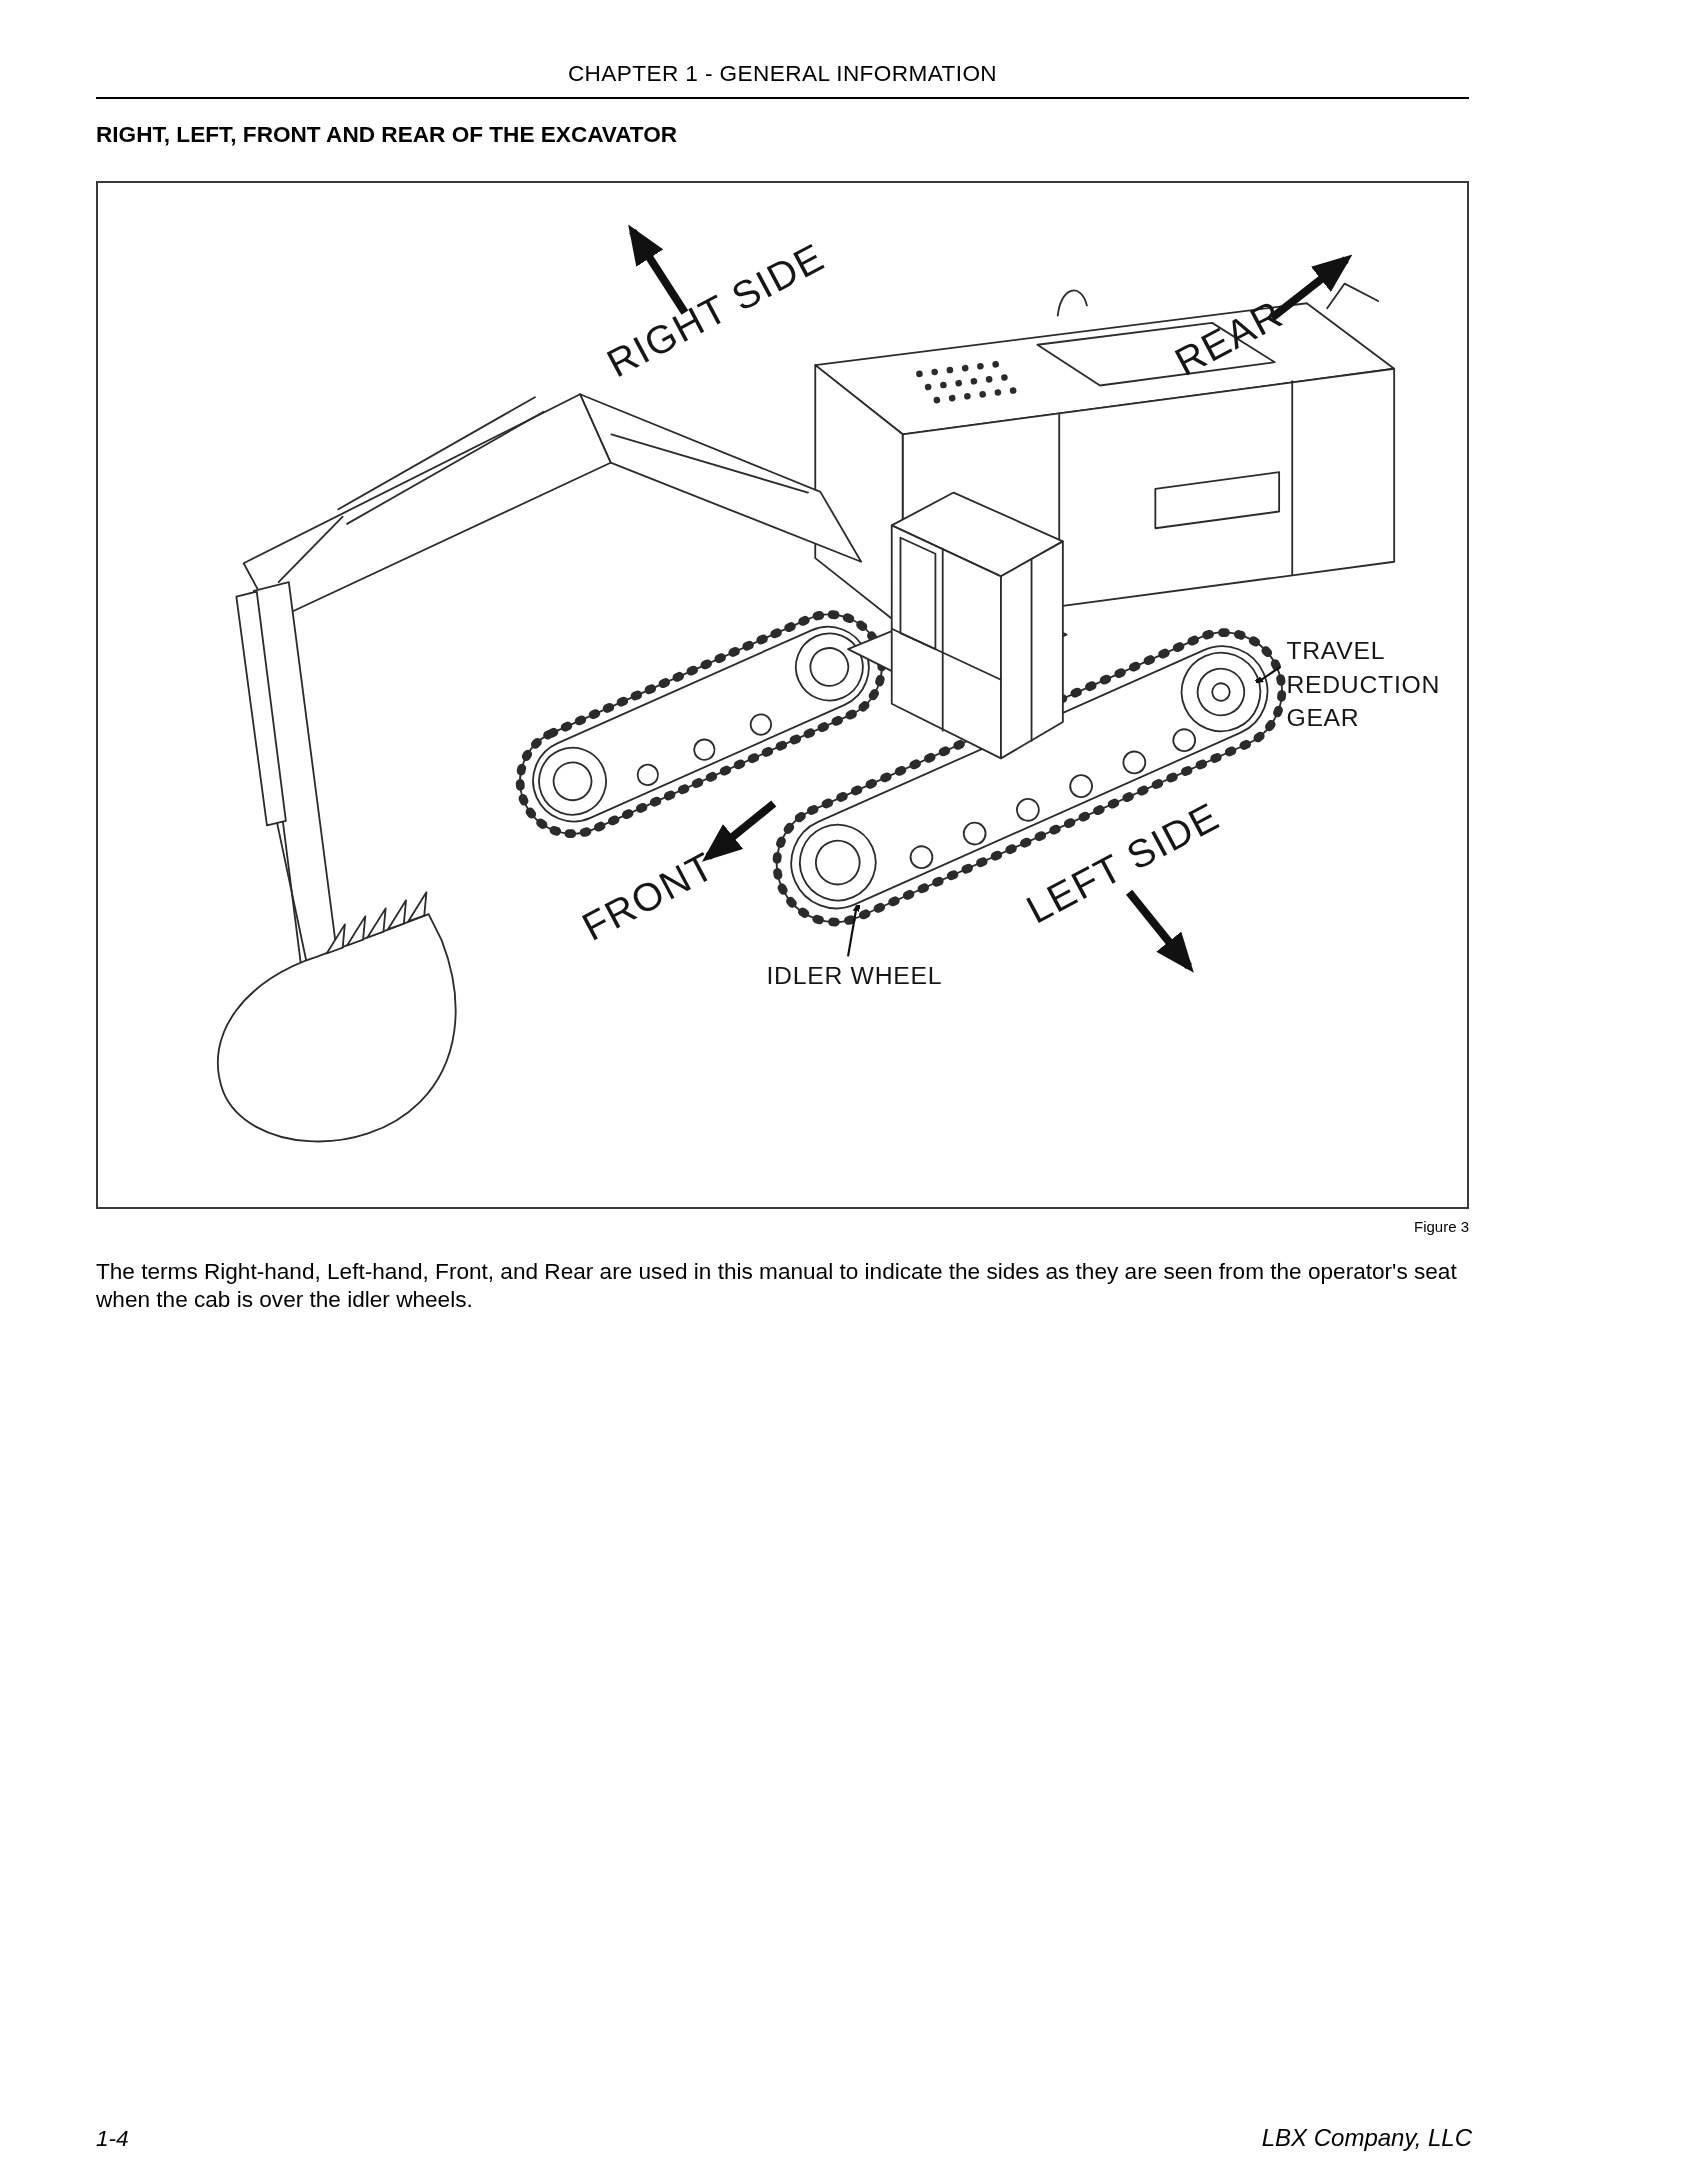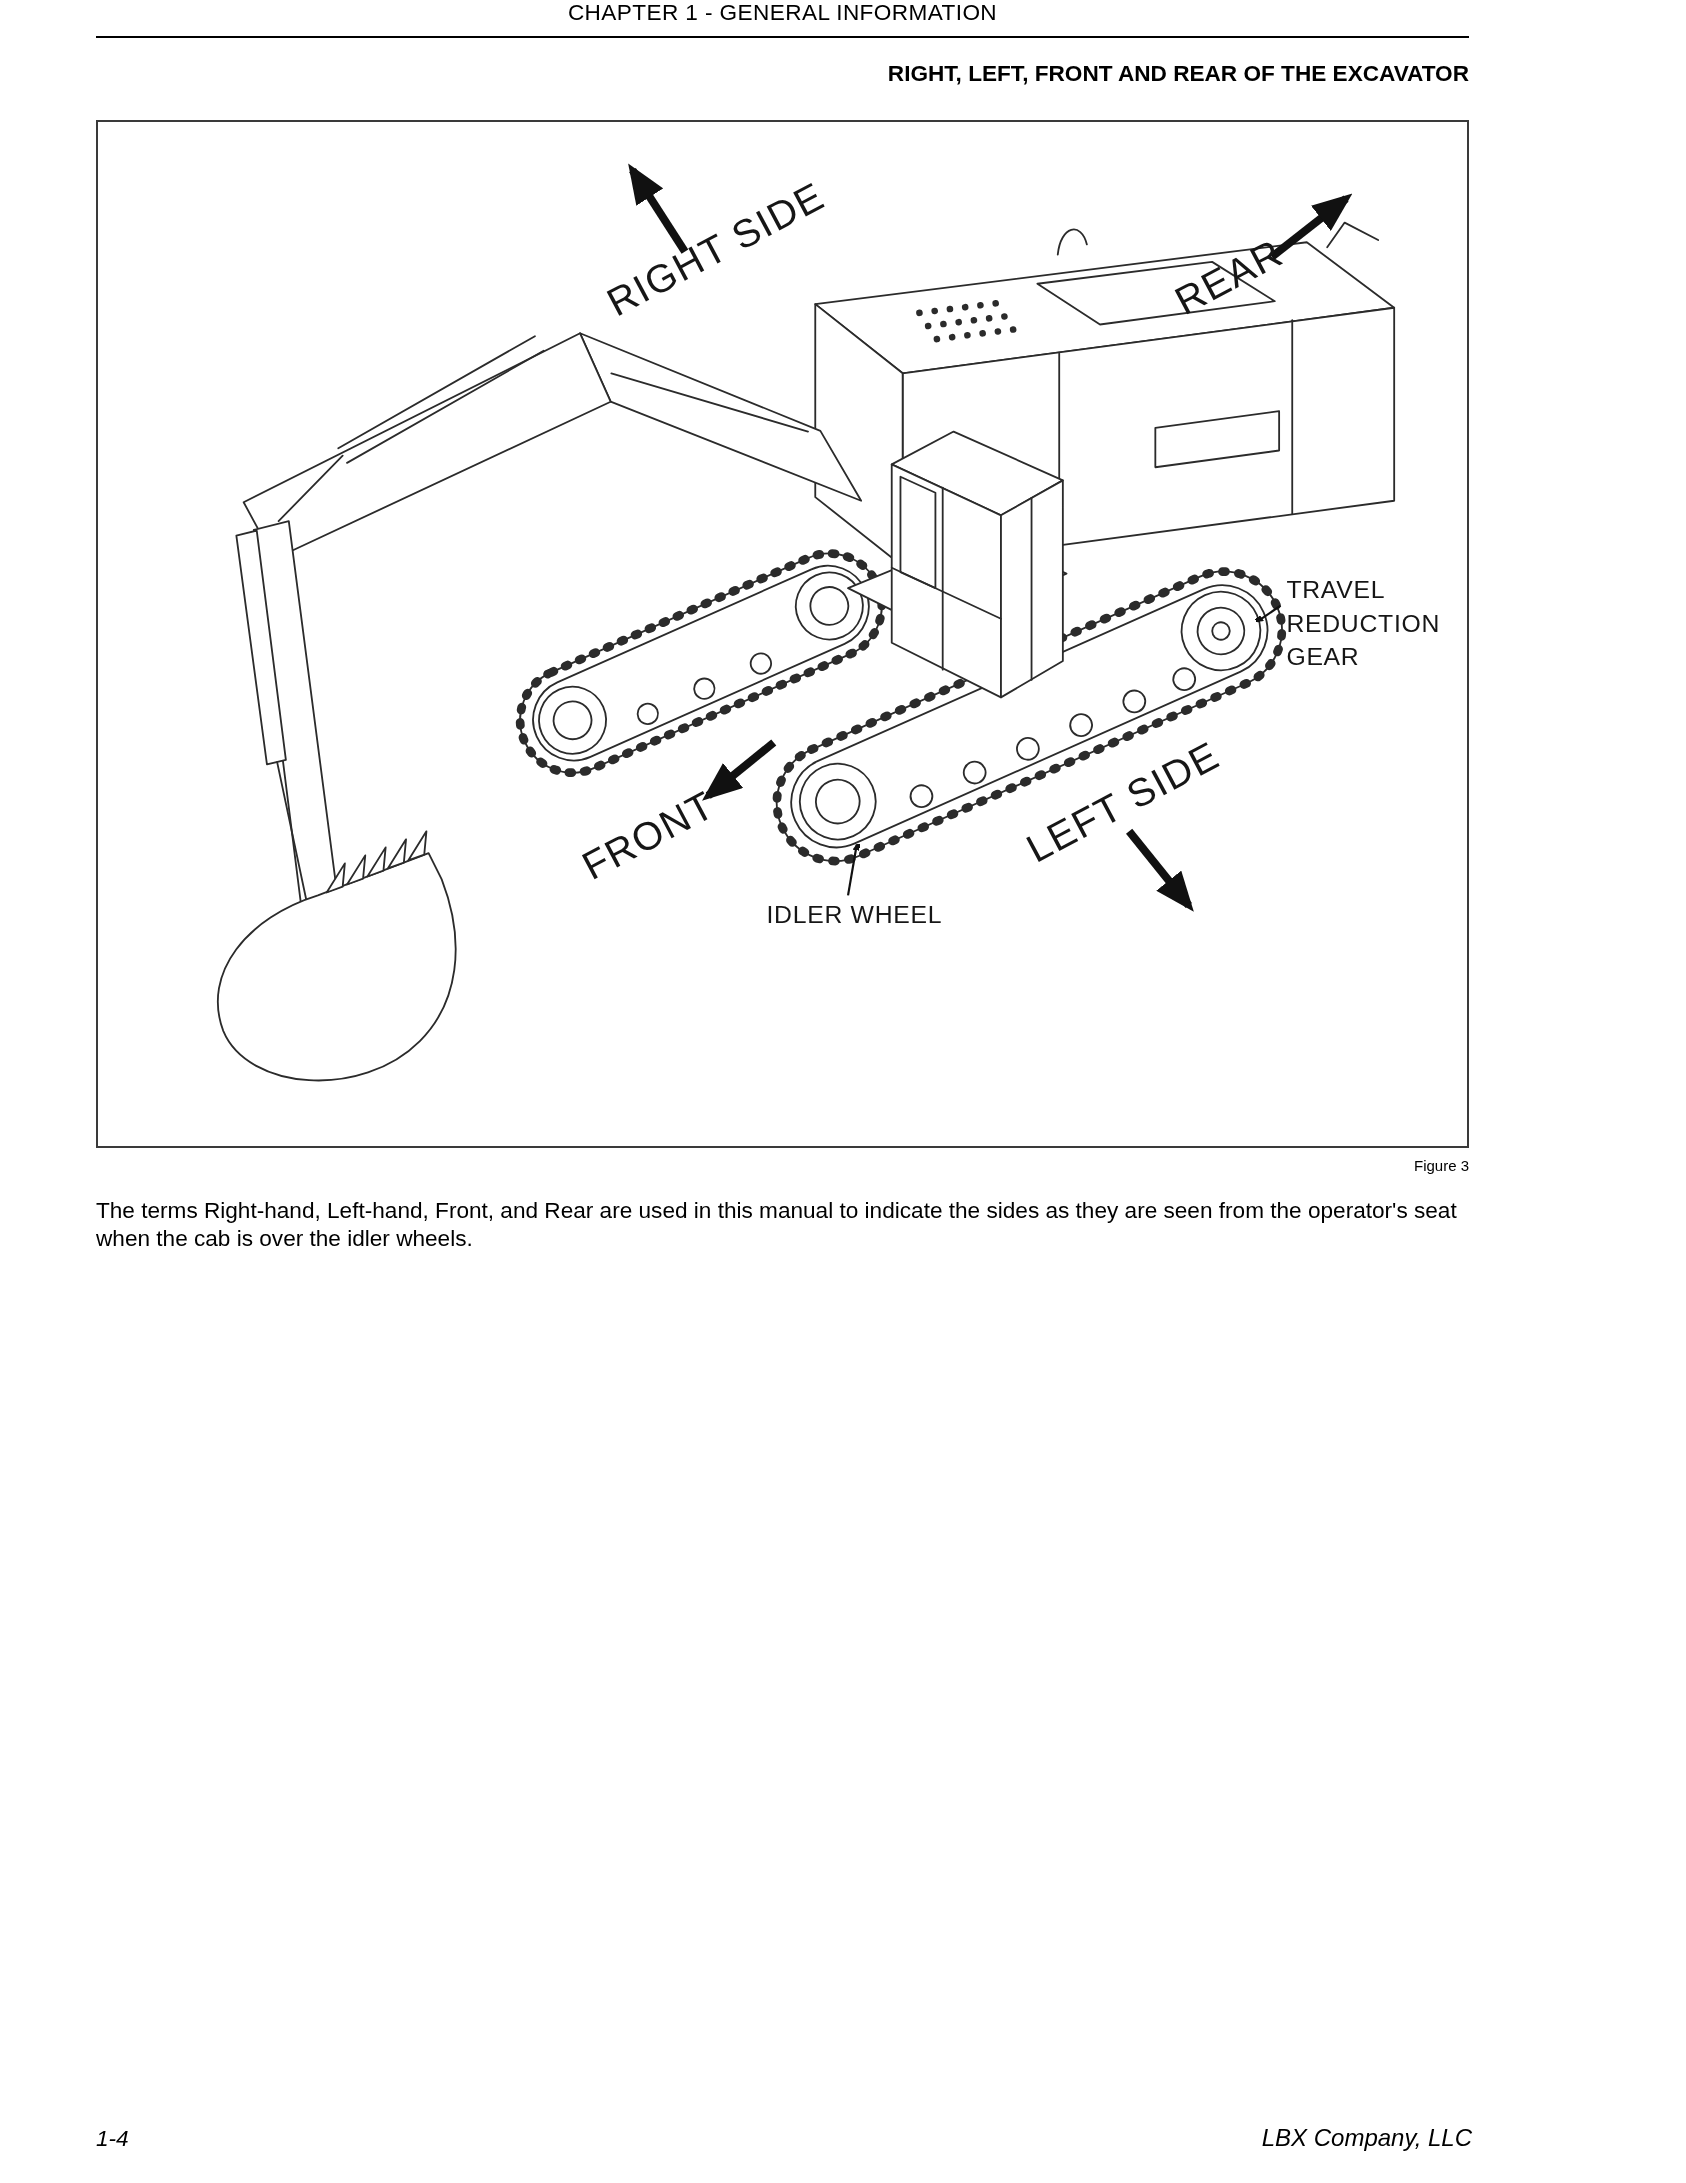--- a/index.html
+++ b/index.html
@@ -1,23 +1,23 @@
 <!DOCTYPE html>
 <html style="font-size:11.6px"><head>
 <meta charset="utf-8">
 <style>
   html,body{margin:0;padding:0;}
   body{
     width:1687px;height:2183px;background:#ffffff;position:relative;
     font-family:"Liberation Sans", sans-serif;color:#000;overflow:hidden;
   }
   .content{position:absolute;left:96px;top:0;width:1373px;}
-  .header{ text-align:center;font-size:22.6px;line-height:26px;letter-spacing:0.4px;}
+  .header{ text-align:center;padding-top:61px;font-size:22.6px;line-height:26px;letter-spacing:0.4px;}
   .header-rule{border:none;border-top:2.2px solid #000;margin:10.2px 0 0 0;}
-  .title{text-align:right;font-weight:bold;font-size:22.6px;line-height:26px;margin-top:23px;}
+  .title{text-align:left;font-weight:bold;font-size:22.6px;line-height:26px;margin-top:23px;}
   .figure-box{margin-top:33px;height:1028px;border:2.2px solid #3a3a3a;box-sizing:border-box;background:#fff;}
   .figure-box svg{width:100%;height:100%;display:block;}
   .figure-caption{text-align:right;font-size:15px;line-height:23px;margin-top:5.8px;}
   .body-text p{font-size:22.6px;line-height:28px;margin:20.4px 0 0 0;}
   .body-text p:first-child{}
   .footer{position:absolute;left:96px;right:215px;bottom:31px;display:flex;justify-content:space-between;align-items:baseline;font-style:italic;}
   .page-num{font-size:22.6px;}
   .company{font-size:24px;text-align:right;}
   text{font-family:"Liberation Sans", sans-serif;}
 </style>

